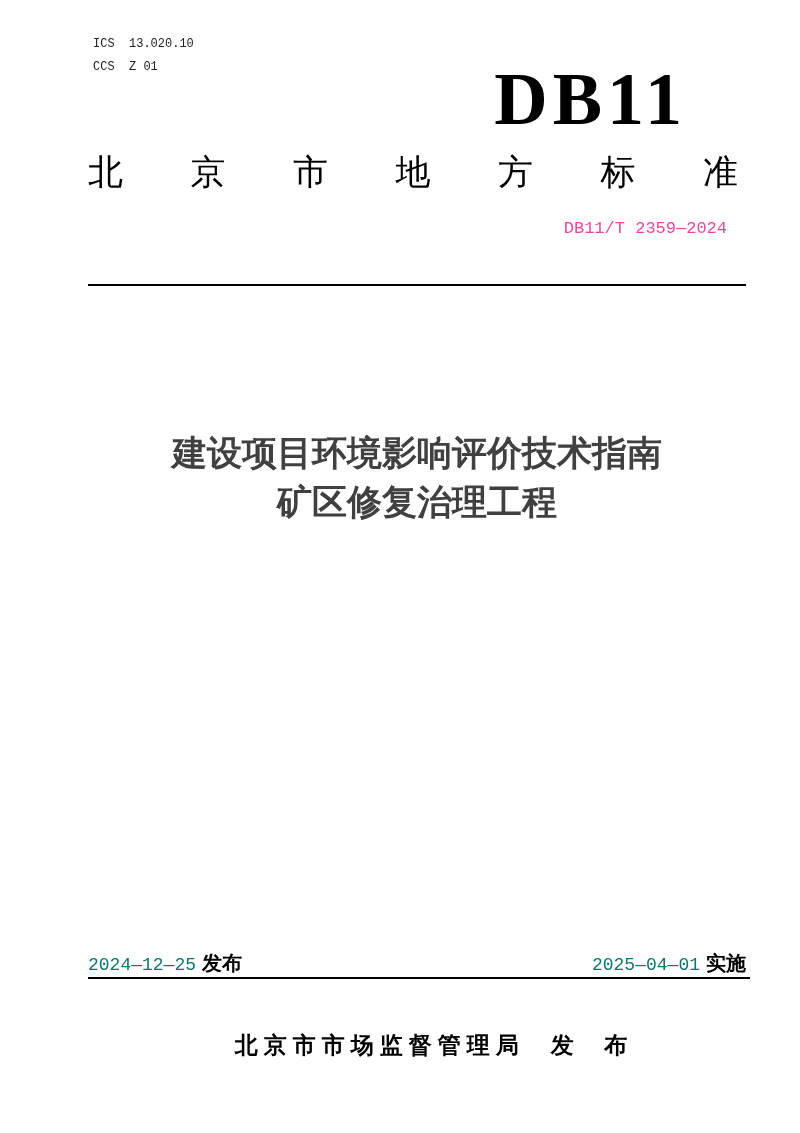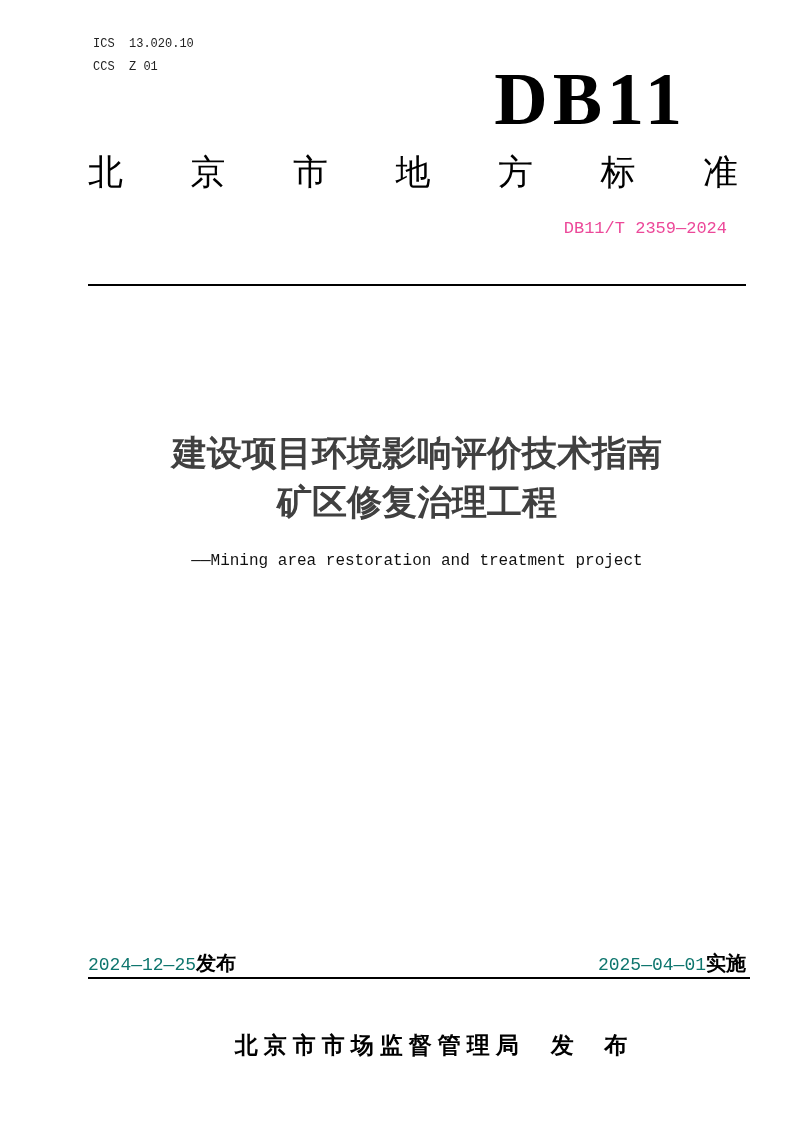--- a/index.html
+++ b/index.html
@@ -112,20 +112,21 @@
   }
   .date-group { display: flex; align-items: baseline; }
   .date-value {
     font-family: "Liberation Mono", "DejaVu Sans Mono", monospace;
     font-size: 18px;
     color: #0f766e;
   }
   .date-label {
     font-size: 20px;
     font-weight: bold;
+    margin-left: 6px;
     color: #000;
   }
 
   
   .publisher-row {
     position: absolute;
     left: 88px;
     top: 1030px;
     width: 658px;
     text-align: center;
@@ -162,21 +163,20 @@
   <div class="standard-number">DB11/T 2359—2024</div>
 
   <div class="rule rule-top"></div>
 
   <div class="title-cn">
     <div>建设项目环境影响评价技术指南</div>
     <div>矿区修复治理工程</div>
   </div>
 
   <div class="title-en">
-    <div>——Mining area restoration and treatment project</div>
   </div>
 
   <div class="date-row">
     <div class="date-group">
       <span class="date-value">2024—12—25</span>
       <span class="date-label">发布</span>
     </div>
     <div class="date-group">
       <span class="date-value">2025—04—01</span>
       <span class="date-label">实施</span>

